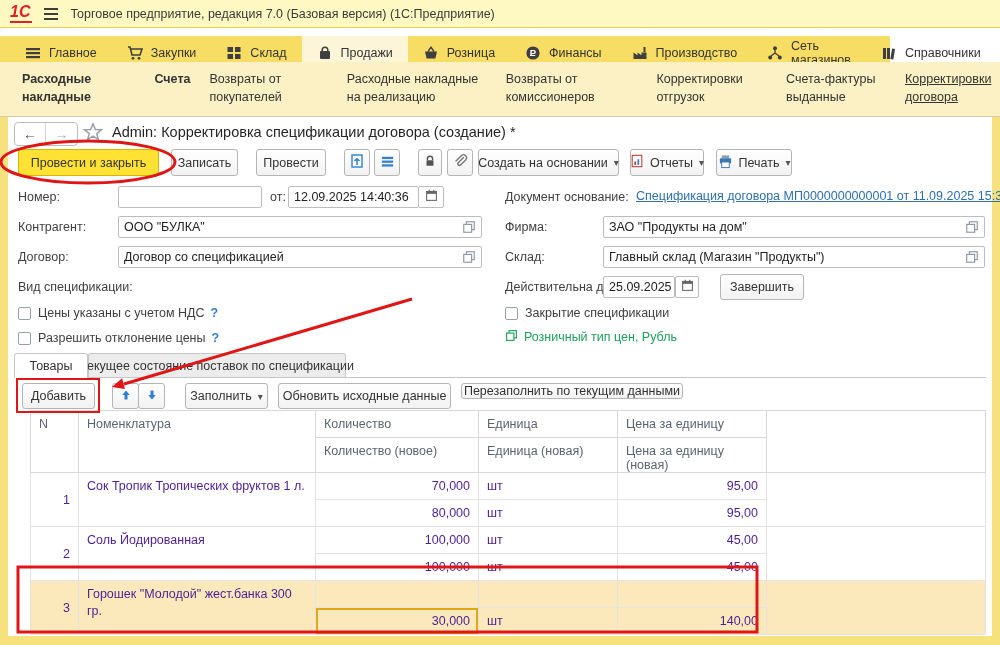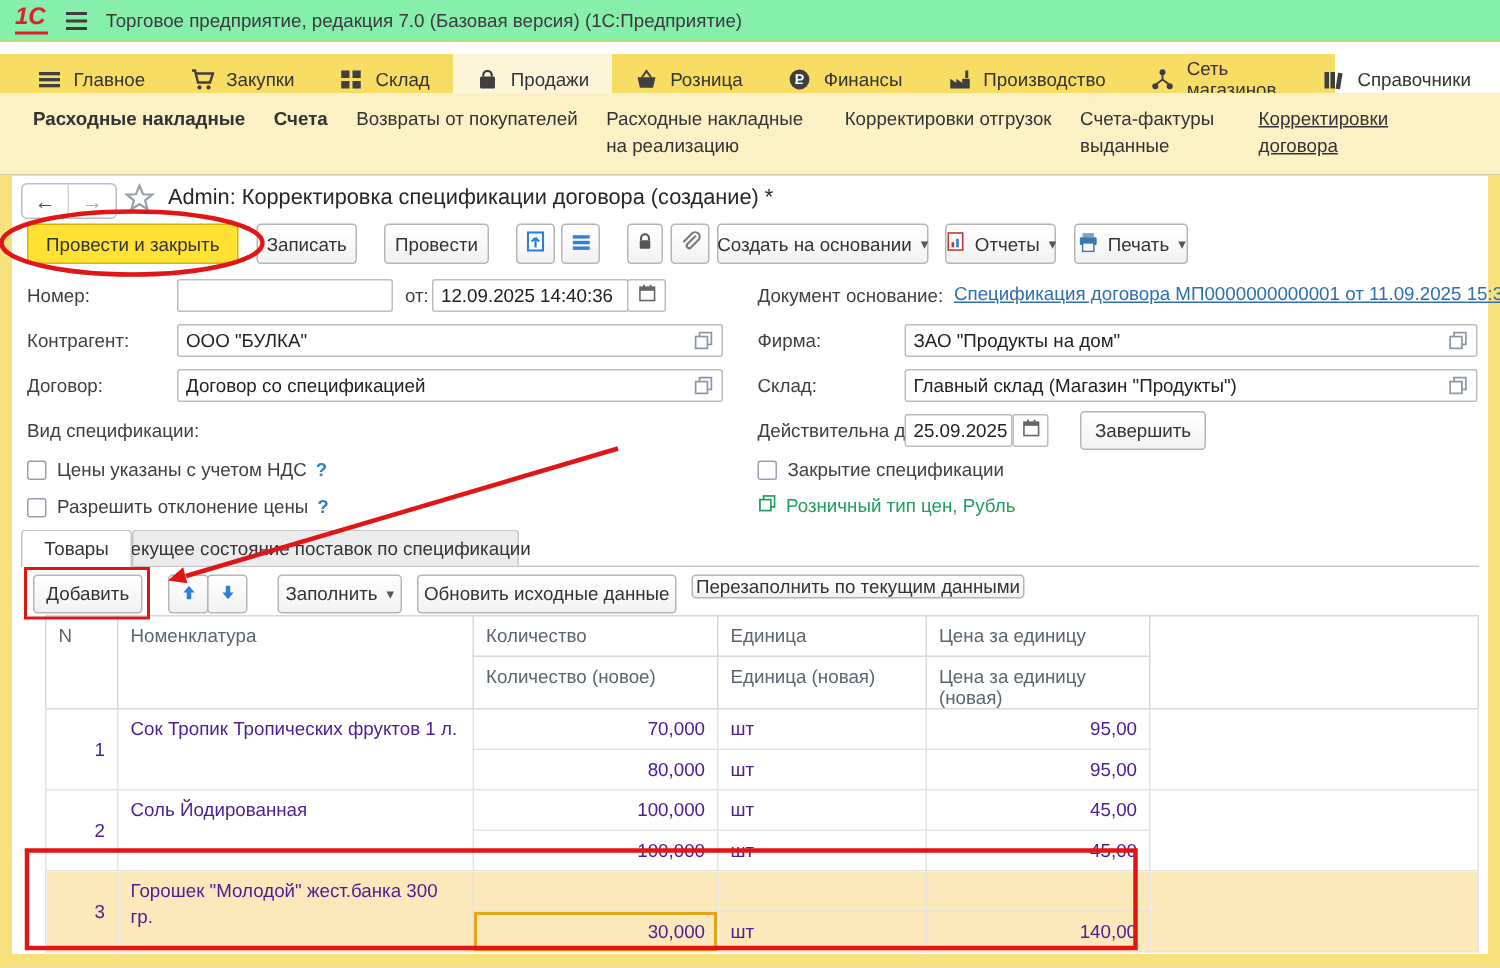--- a/index.html
+++ b/index.html
@@ -2,21 +2,21 @@
 <html><head>
 <meta charset="utf-8">
 <style>
   * { margin:0; padding:0; box-sizing:border-box; }
   body { font-family:"Liberation Sans", sans-serif; background:#9a9a9a; }
   .screen { position:relative; width:1000px; height:645px; background:#fff; overflow:hidden;
             font-size:12.5px; color:#333; margin:0 auto; }
   .abs { position:absolute; }
 
   
-  .titlebar { background:#86efac; display:flex; align-items:center; gap:12px; padding-left:10px;
+  .titlebar { background:#fef9c3; display:flex; align-items:center; gap:12px; padding-left:10px;
               border-bottom:1px solid #eccf4e; }
   .logo { color:#e31e24; font-weight:bold; font-style:italic; font-size:16px; line-height:1;
           border-bottom:2px solid #e31e24; padding:0 2px 1px 0; }
   .burger { display:inline-flex; flex-direction:column; gap:3px; cursor:pointer; }
   .burger i { display:block; width:14px; height:2px; background:#3d3d3d; }
   .app-title { color:#3a3a3a; font-size:12.5px; }
 
   .menubar { background:#f8dd64; display:flex; align-items:stretch; padding-left:10px; }
   .menu-item { display:flex; align-items:center; gap:8px; padding:0 15px; cursor:pointer; color:#333; }
   .menu-item.active { background:#fcf5d8; }
@@ -181,20 +181,21 @@
         </span>
         <span class="mi-label">Справочники</span>
       </div>
       <div class="menu-item"></div>
     </div>
   <div class="submenu abs" id="submenu" style="left:0;top:62px;width:1000px;height:55px">
       <div class="submenu-item bold">Расходные накладные</div>
       <div class="submenu-item bold">Счета</div>
       <div class="submenu-item">Возвраты от покупателей</div>
       <div class="submenu-item" style="max-width: 140px;">Расходные накладные на реализацию</div>
+      <div class="submenu-item">Возвраты от комиссионеров</div>
       <div class="submenu-item">Корректировки отгрузок</div>
       <div class="submenu-item" style="max-width: 100px;">Счета-фактуры выданные</div>
       <div class="submenu-item" style="max-width: 95px; text-decoration: underline;">Корректировки договора</div>
     </div>
 
   <div class="strip abs" style="left:0;top:117px;width:8px;height:528px"></div>
   <div class="strip abs" style="left:992px;top:117px;width:8px;height:528px"></div>
   <div class="strip abs" style="left:0;top:636px;width:1000px;height:9px"></div>
 
   <div class="navgroup abs" style="left:14px;top:122px;height:24px">

